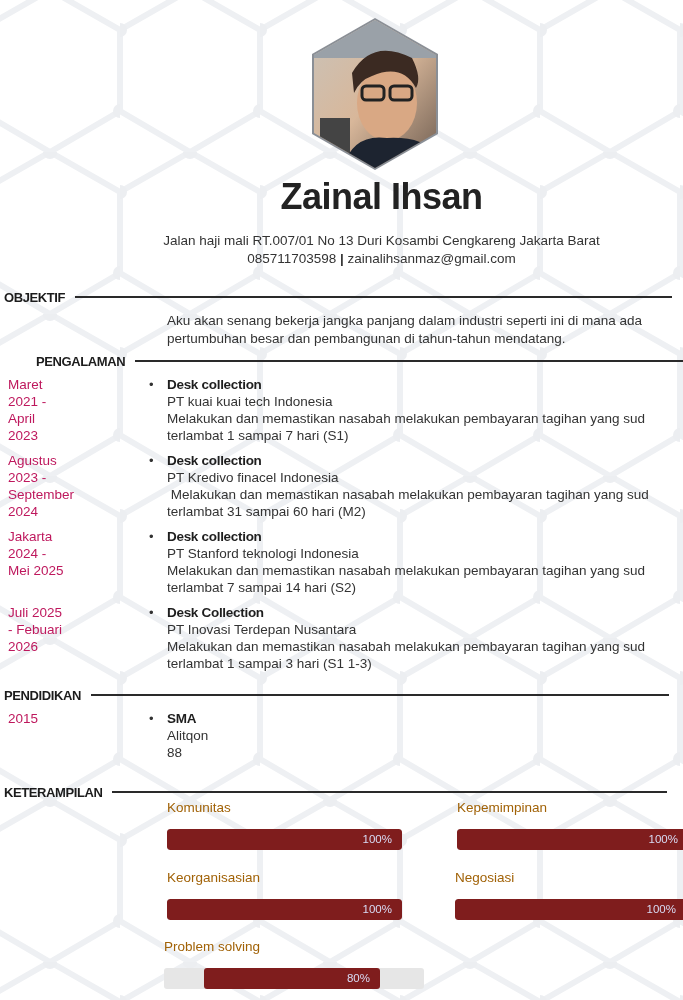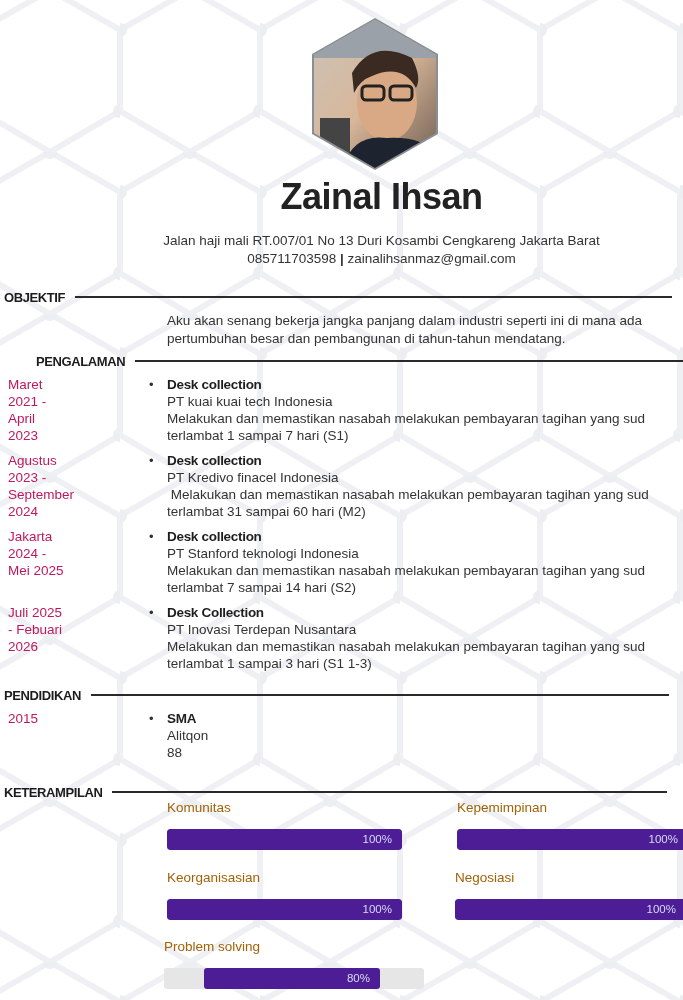--- a/index.html
+++ b/index.html
@@ -32,21 +32,21 @@
 
     .entry { position: absolute; left: 0; width: 683px; }
     .entry-date { position: absolute; left: 8px; top: 0; width: 90px; font-size: 13.5px; line-height: 17px; color: #be185d; }
     .entry-bullet { position: absolute; left: 149px; top: 0; font-size: 13px; line-height: 17px; color: #333; }
     .entry-body { position: absolute; left: 167px; top: 0; width: 540px; font-size: 13.5px; line-height: 17px; color: #333; white-space: nowrap; }
     .entry-title { font-weight: bold; color: #1e1e1e; letter-spacing: -0.3px; }
 
     .skill { position: absolute; }
     .skill-label { font-size: 13.5px; color: #a16207; height: 18px; line-height: 18px; }
     .skill-track { position: absolute; top: 30px; left: 0; height: 21px; background: #e6e6e6; border-radius: 3px; overflow: hidden; }
-    .skill-fill { height: 100%; background: #4c1d95; border-radius: 3px; position: relative; }
+    .skill-fill { height: 100%; background: #7f1d1d; border-radius: 3px; position: relative; }
     .skill-pct { position: absolute; right: 10px; top: 0; line-height: 21px; font-size: 11.5px; color: #d8dcf5; }
   </style>
 </head>
 <body>
 
 <svg class="bg-pattern" viewBox="0 0 683 1000" xmlns="http://www.w3.org/2000/svg">
   <defs>
     <pattern id="hex" width="140" height="162" patternUnits="userSpaceOnUse" patternTransform="translate(-20,-10)">
       <path d="M70 0 L140 40 L140 121 L70 162 L0 121 L0 40 Z" fill="none" stroke="#eef0f3" stroke-width="6"></path>
       <circle cx="70" cy="0" r="7" fill="#eceef1"></circle>

